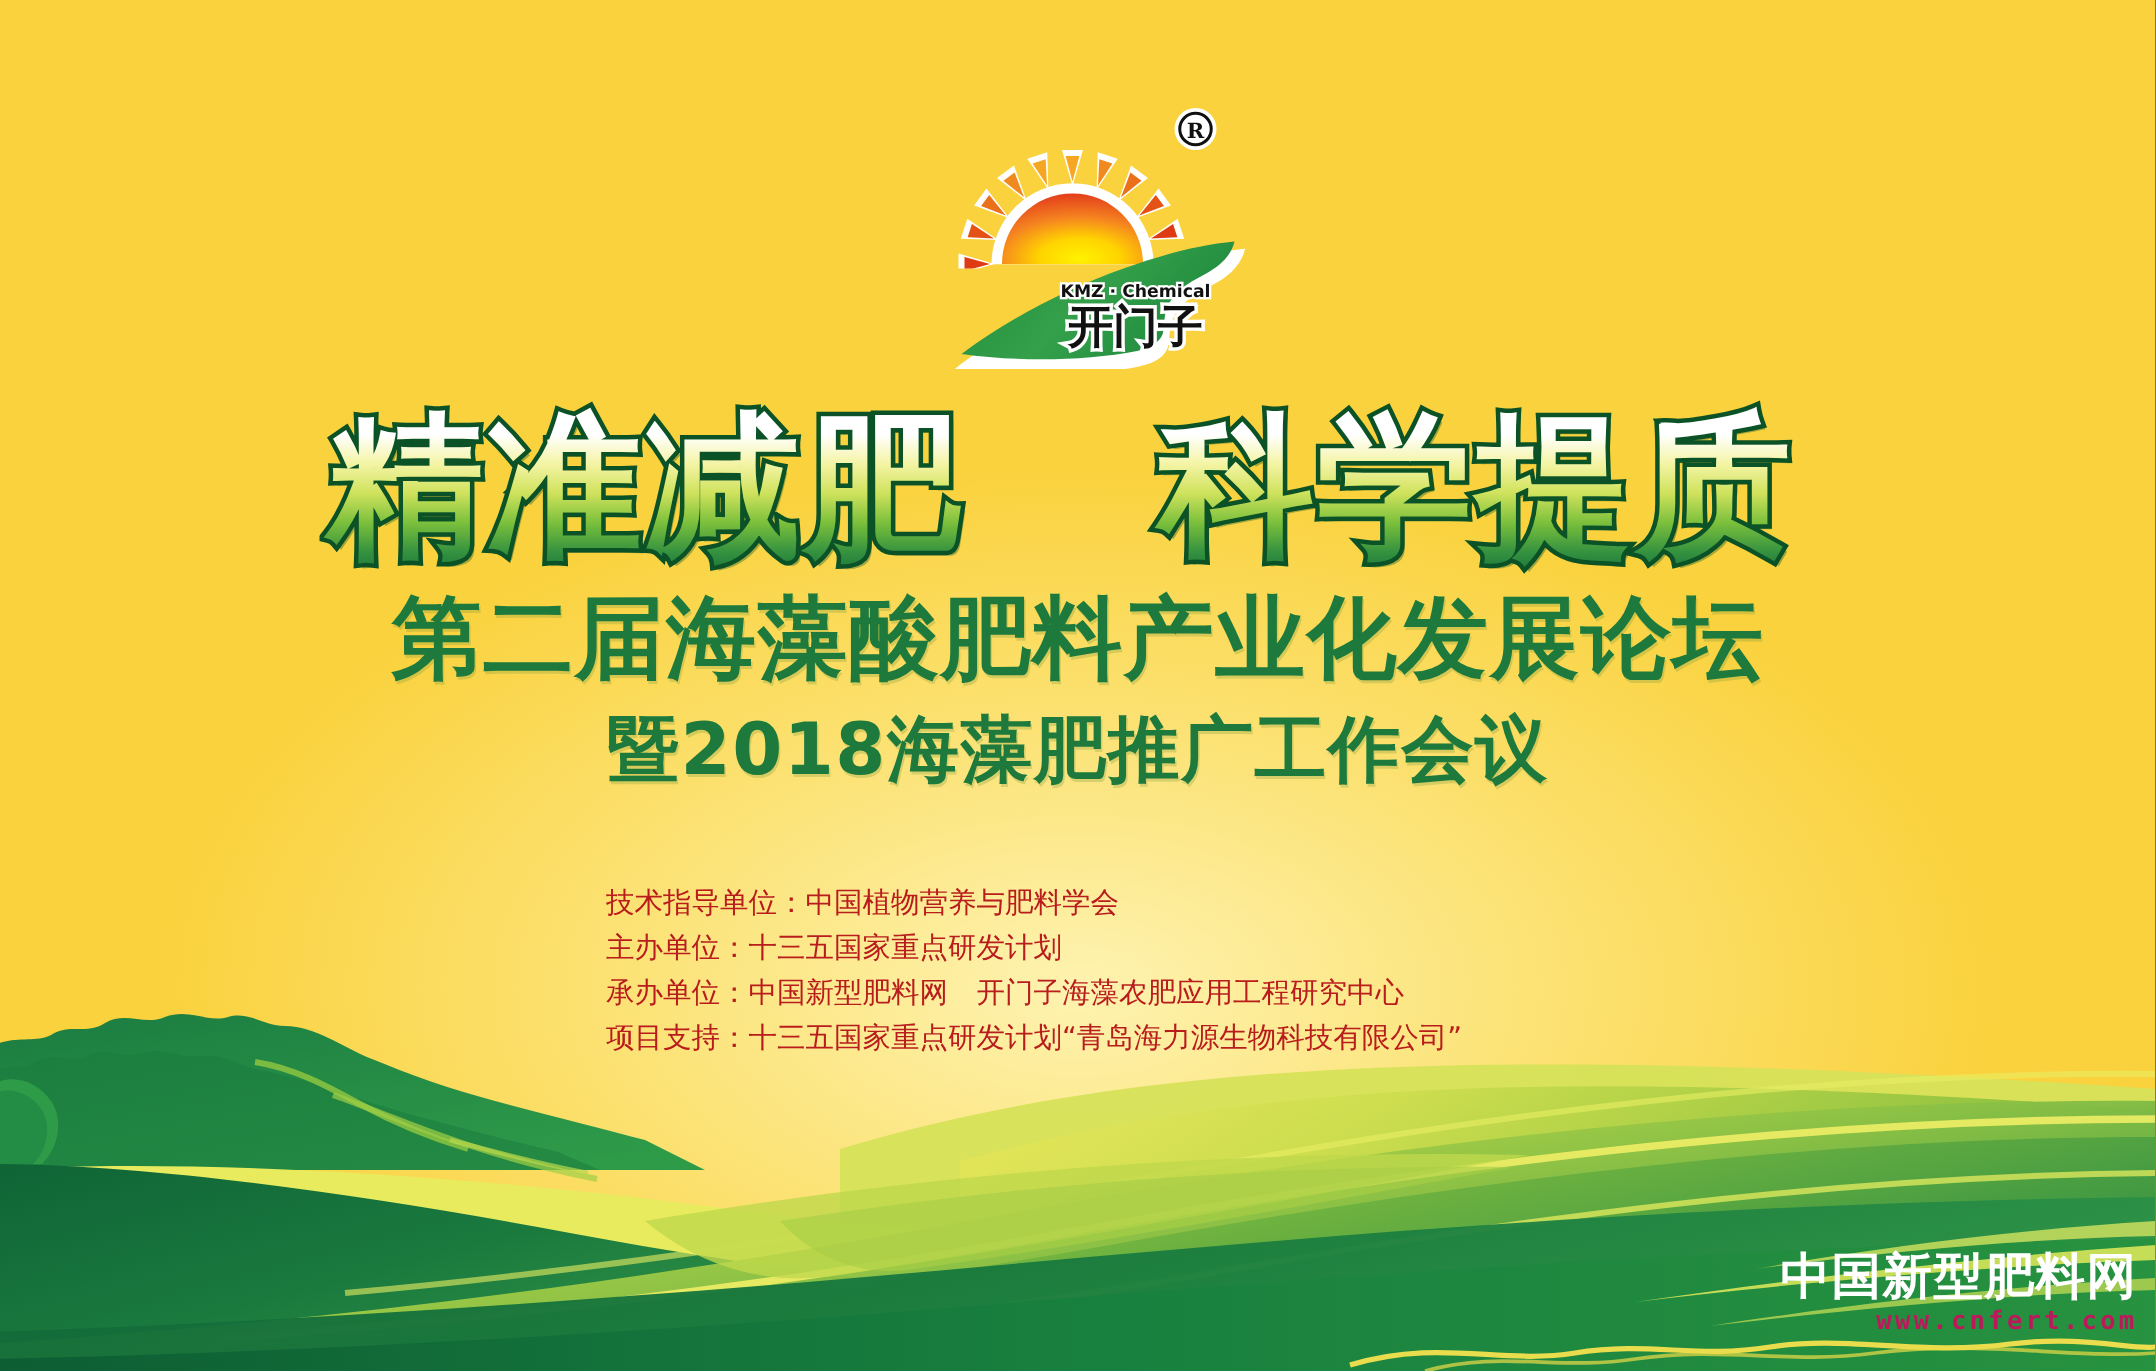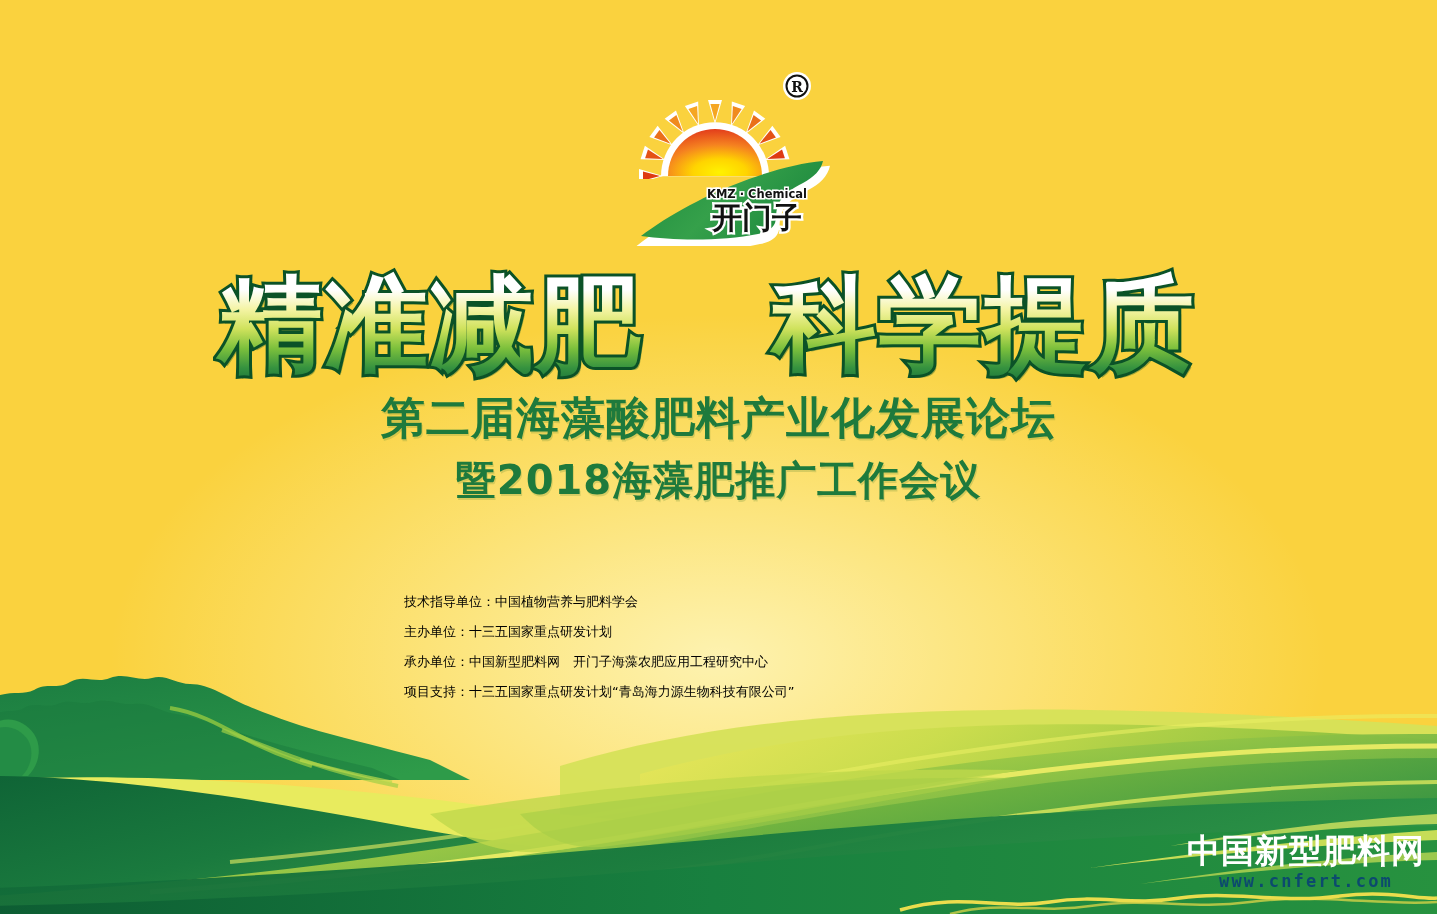--- a/index.html
+++ b/index.html
@@ -78,34 +78,34 @@
     text-align: center;
   }
   .sub-line {
     font-family: "DejaVu Sans", "Liberation Sans", sans-serif;
     font-weight: 900;
     color: #1E7A3C;
     letter-spacing: 1px;
     line-height: 1.0;
     text-shadow: 1px 2px 0 rgba(120,150,60,0.28);
   }
-  .sub-line.l1 { font-size: 44px; }
-  .sub-line.l2 { font-size: 40px; margin-top: 20px; }
+  .sub-line.l1 { font-size: 60px; }
+  .sub-line.l2 { font-size: 48px; margin-top: 20px; }
 
   
   .info-block {
     position: absolute;
     left: 404px;
     top: 587px;
     width: 720px;
   }
   .info-line {
     font-family: "DejaVu Sans", "Liberation Sans", sans-serif;
-    font-size: 13px;
-    color: #000000;
+    font-size: 19px;
+    color: #b91c1c;
     line-height: 30px;
     white-space: nowrap;
     font-weight: 500;
   }
 
   
   .watermark {
     position: absolute;
     right: 12px;
     bottom: 24px;
@@ -116,24 +116,23 @@
     font-family: "DejaVu Sans", "Liberation Sans", sans-serif;
     font-weight: 700;
     font-size: 33px;
     color: #FFFFFF;
     letter-spacing: 1px;
   }
   .wm-url {
     font-family: "DejaVu Sans Mono", "Liberation Mono", monospace;
     font-weight: 700;
     font-size: 17px;
-    color: #0c4a6e;
+    color: #be185d;
     letter-spacing: 2.2px;
     margin-top: 6px;
-    text-align: center;
   }
 </style>
 </head>
 <body>
 
 <div id="poster">
 
   <div class="bg-base"></div>
   <div class="bg-glow2"></div>
 

